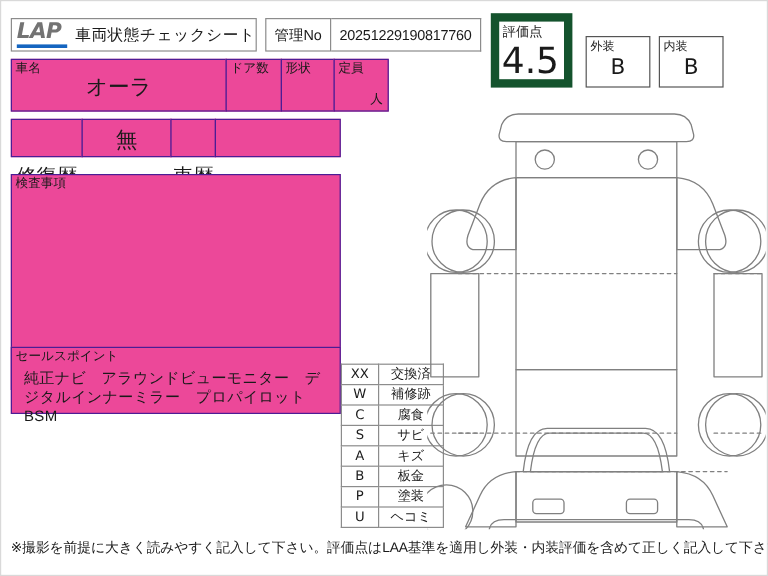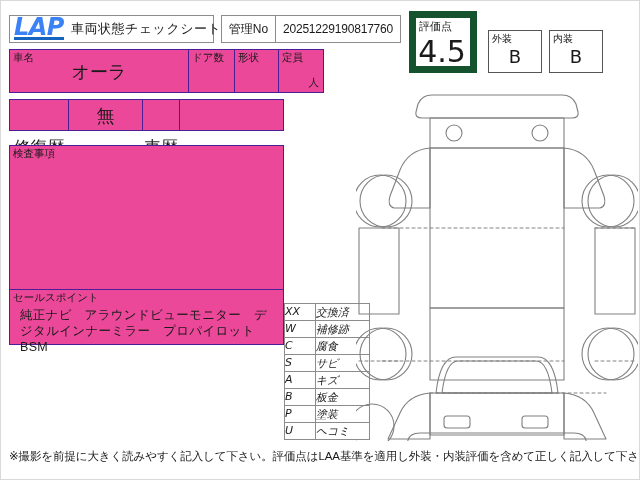--- a/index.html
+++ b/index.html
@@ -38,23 +38,23 @@
     width: 58px;
     margin-left: 4px;
     display: flex;
     flex-direction: column;
     align-items: stretch;
   }
   .logo-text {
     font-family: "DejaVu Sans", sans-serif;
     font-weight: bold;
     font-style: italic;
-    font-size: 24px;
+    font-size: 18px;
     letter-spacing: -0.5px;
-    color: #3b82f6;
+    color: #737373;
     line-height: 18px;
     text-align: left;
   }
   .logo-bar {
     height: 3px;
     background: #1565c0;
     margin-top: 1px;
   }
   .logo-title {
     font-size: 13px;
@@ -184,24 +184,23 @@
   .legend {
     position: absolute;
     left: 283px; top: 302px;
     width: 86px;
     border-collapse: collapse;
   }
   .legend td {
     border: 1px solid #8c8c8c;
     height: 16px;
     font-size: 11px;
-    text-align: left;
+    text-align: center;
     padding: 0;
     line-height: 16px;
-    font-style: italic;
   }
   .legend td.code { width: 30px; font-family: "DejaVu Sans", sans-serif; }
   .legend td.desc { width: 54px; }
 
   
   .footer-note {
     position: absolute;
     left: 8px; top: 448px;
     font-size: 11.5px;
     white-space: nowrap;

